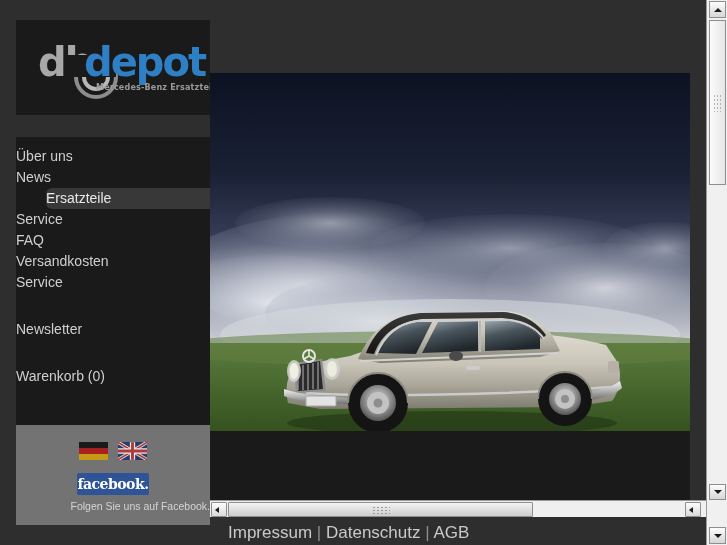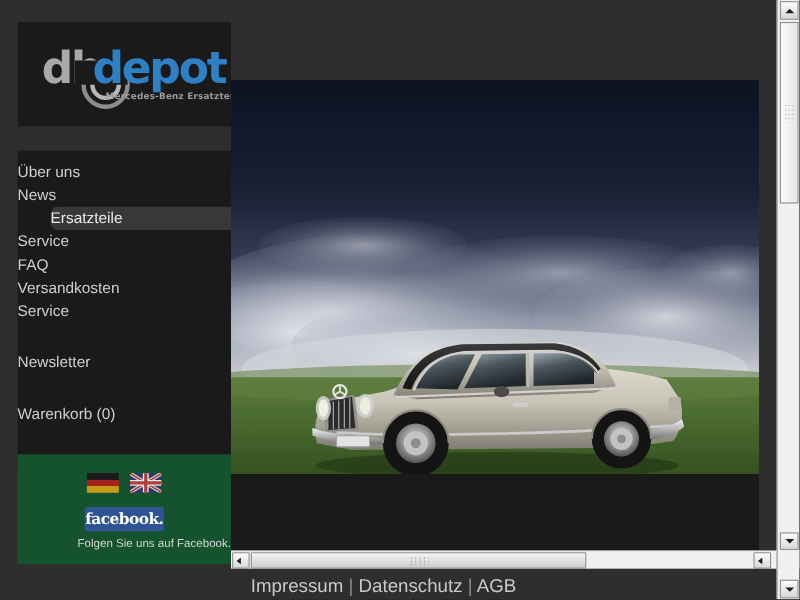--- a/index.html
+++ b/index.html
@@ -151,24 +151,24 @@
     border-radius: 50%;
     border: 3px solid #ffffff;
     box-sizing: border-box;
     background: #1a1a1a;
   }
   .nav-first { position: relative; }
 
   #footer-panel {
     position: absolute;
     left: 0;
-    top: 393px;
+    top: 405px;
     width: 194px;
     height: 100px;
-    background: #14532d;
+    background: #737373;
   }
   #flags {
     position: absolute;
     left: 0;
     top: 17px;
     width: 194px;
     text-align: center;
     font-size: 0;
   }
   .flag {

